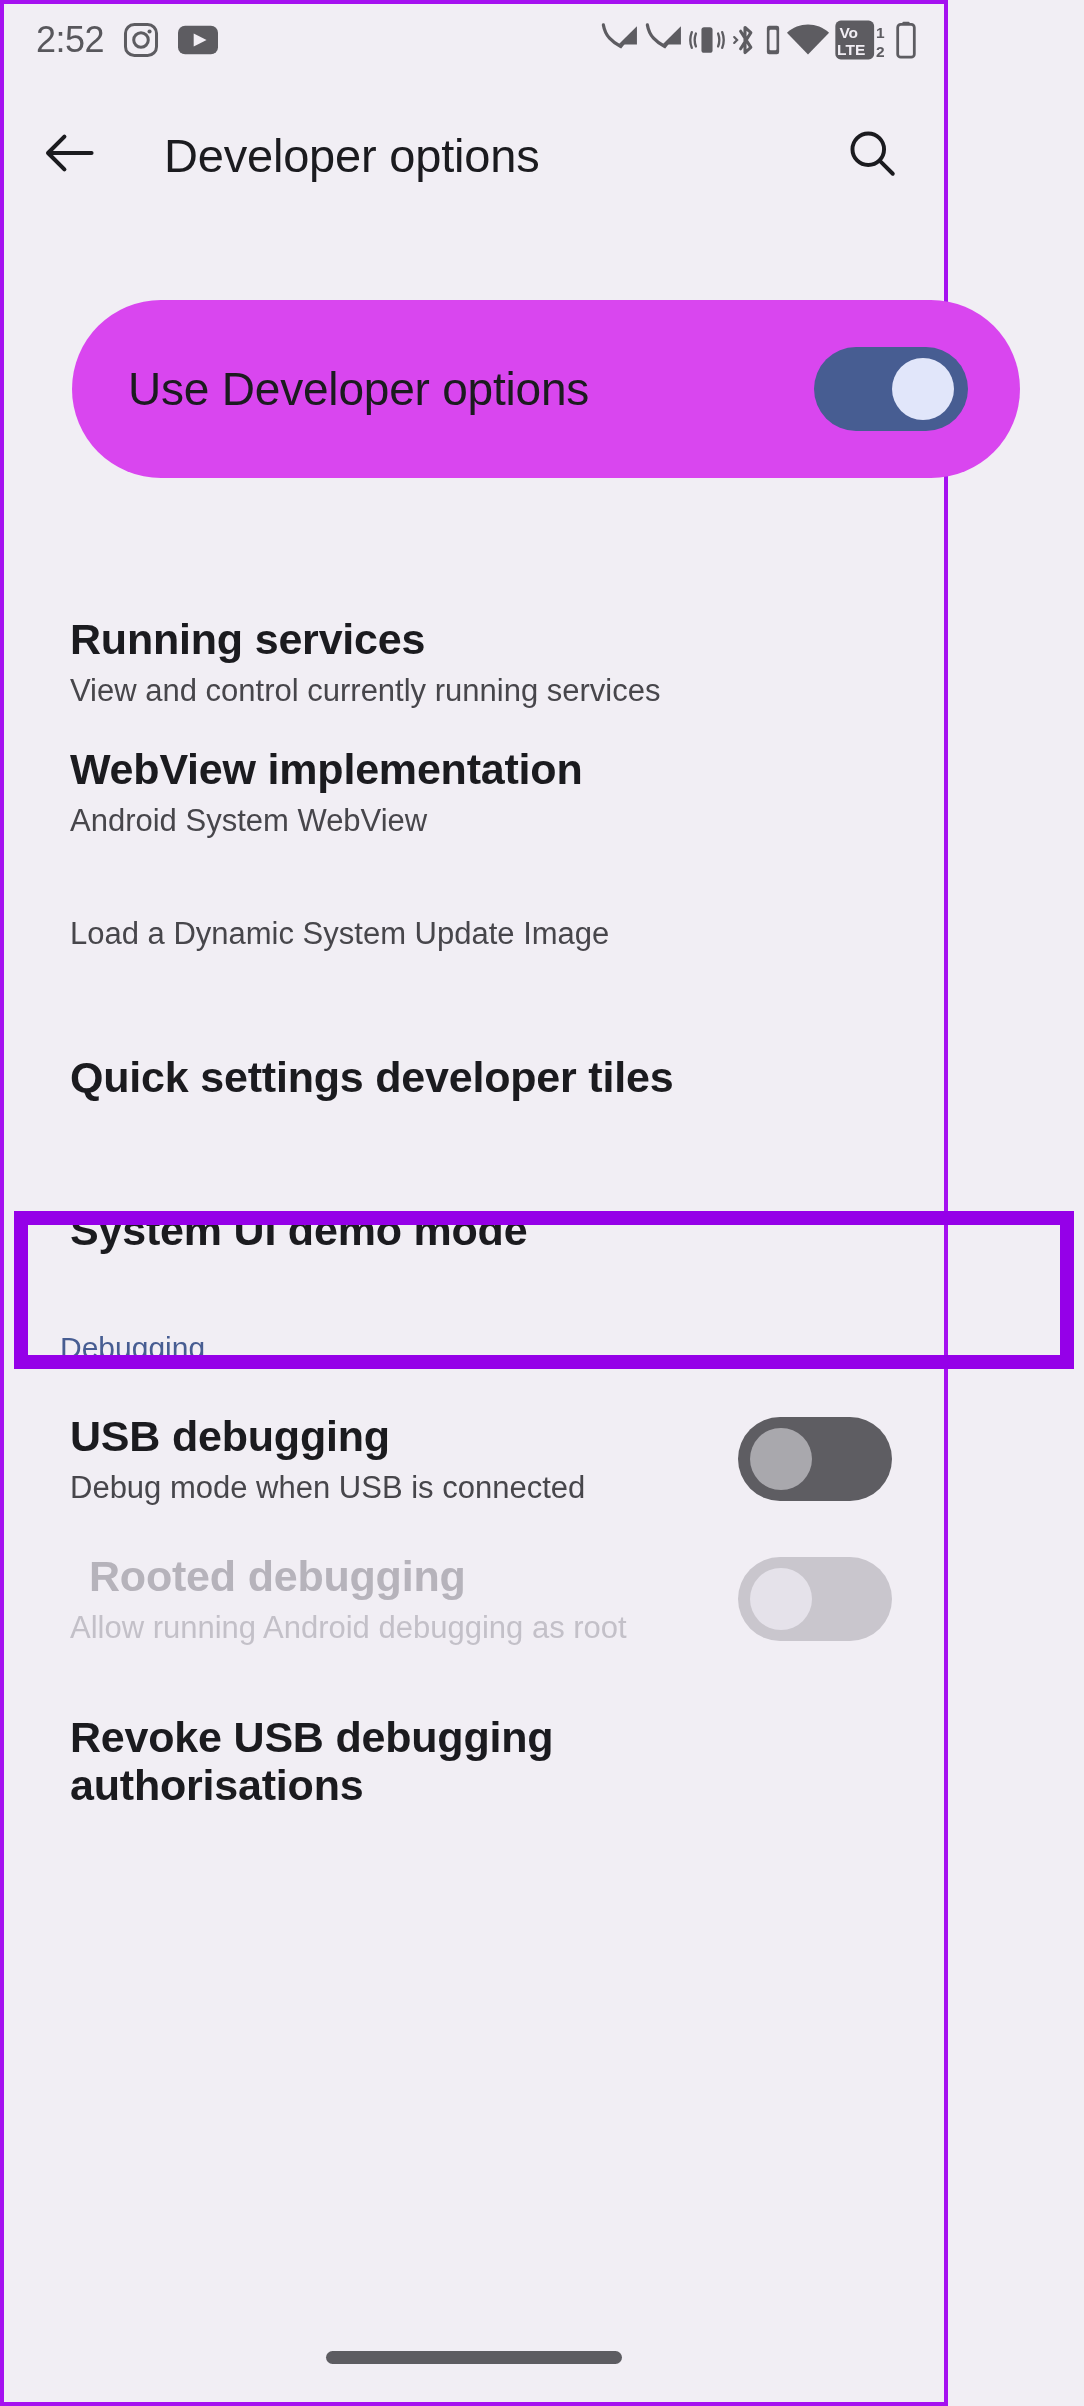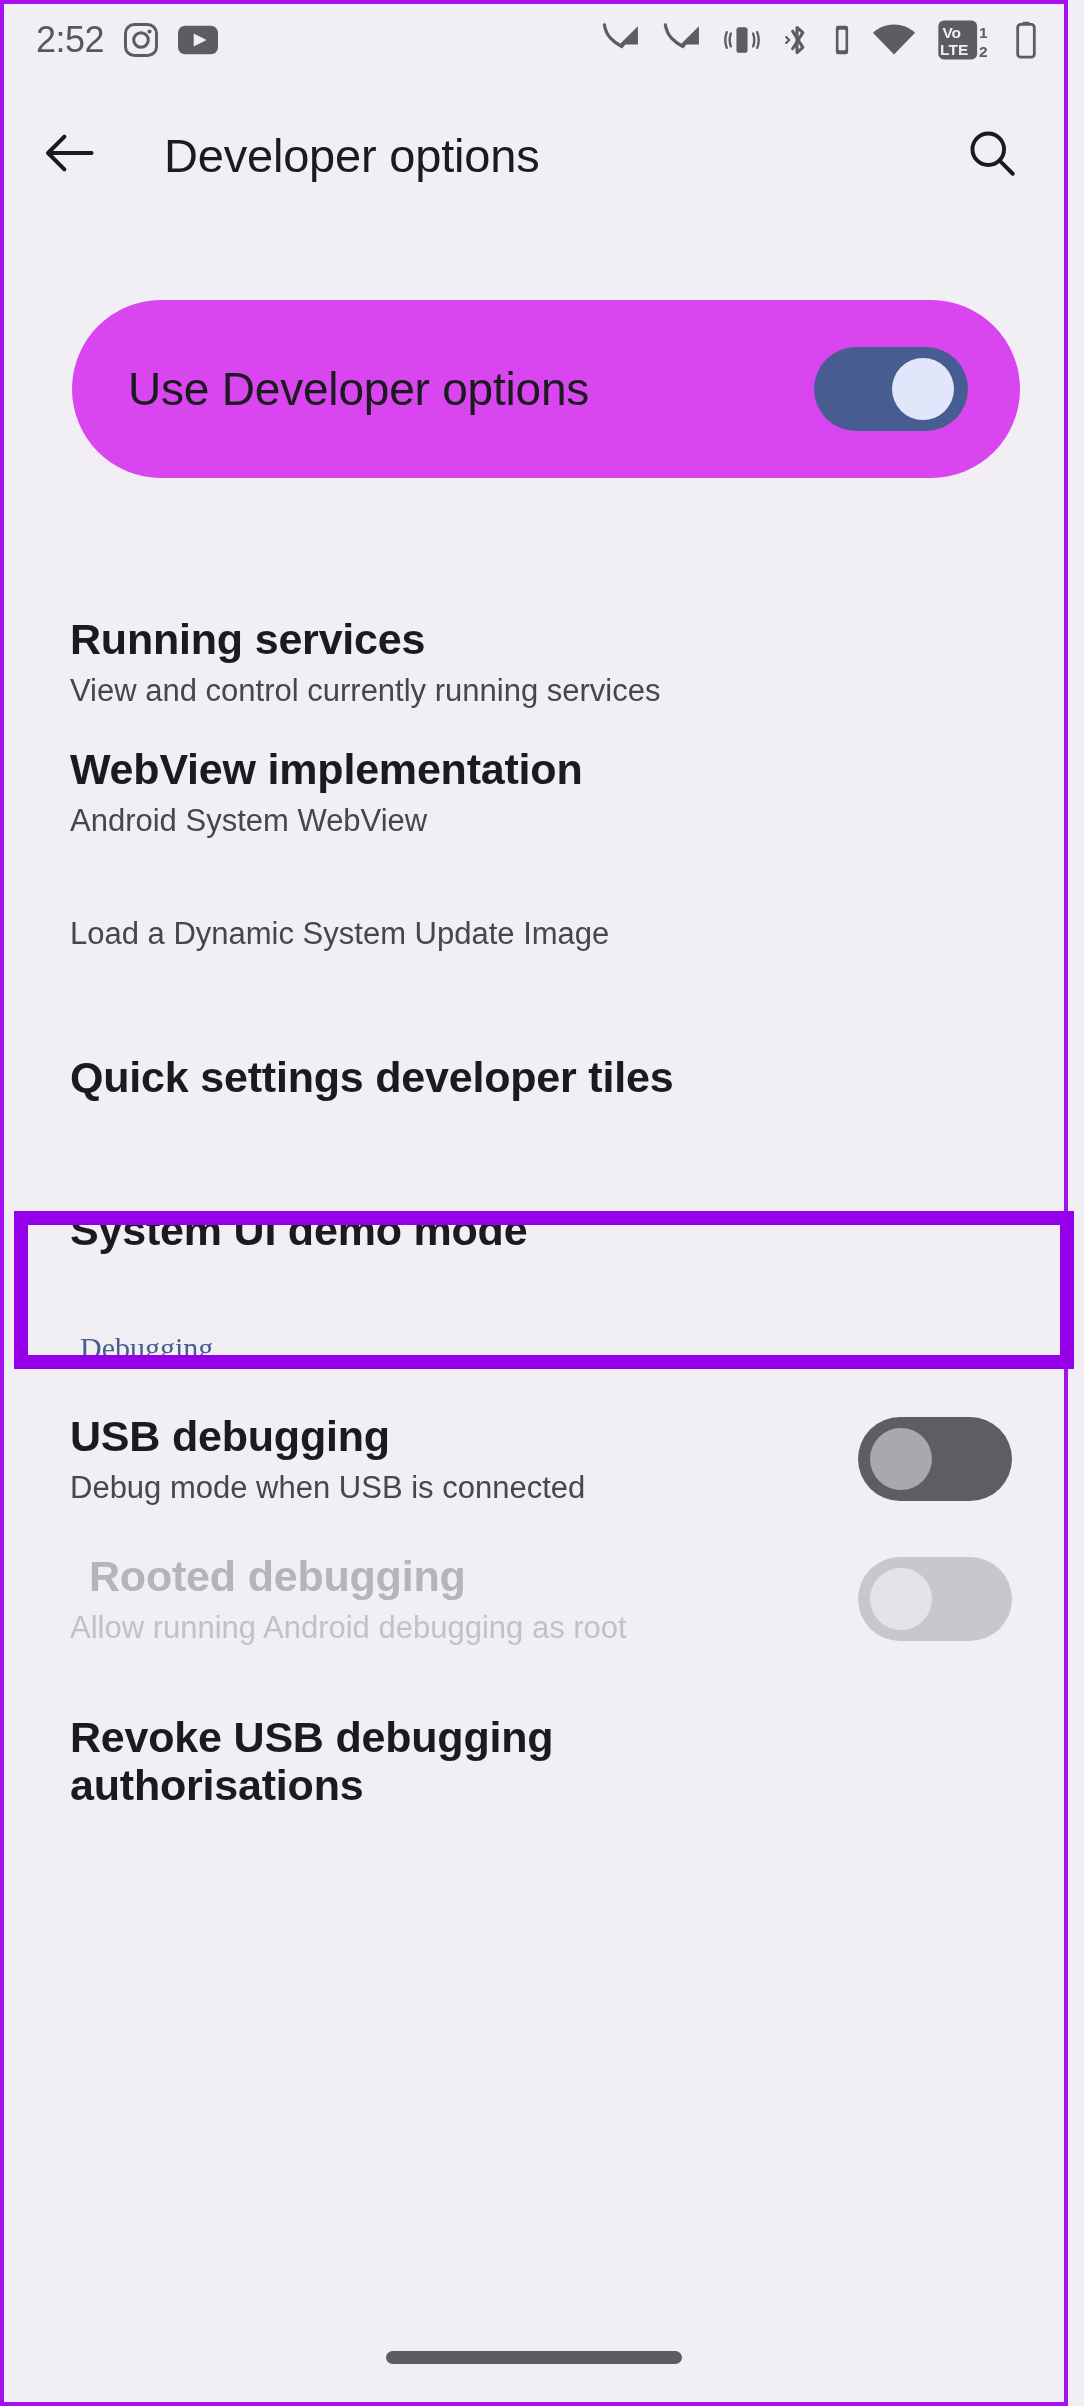--- a/index.html
+++ b/index.html
@@ -4,36 +4,36 @@
 <style>
   * { margin:0; padding:0; box-sizing:border-box; }
   html, body {
     width:1084px; height:2406px;
     background:#f1eef4;
     font-family:"Liberation Sans", sans-serif;
     overflow:hidden;
   }
   #screen {
     position:relative;
-    width:1068px; height:2406px;
+    width:948px; height:2406px;
     background:#f1eef4;
     border:4px solid #a511f0;
   }
 
   
   .status-bar {
     position:absolute; top:0; left:0; right:0;
     height:72px;
     display:flex; align-items:center;
     padding:0 26px 0 32px;
     color:#5d5c61;
   }
   .status-left { display:flex; align-items:center; gap:18px; }
   .status-clock { font-size:36px; font-weight:500; letter-spacing:-0.5px; color:#58575c; }
-  .status-right { margin-left:auto; display:flex; align-items:center; gap:21px; }
+  .status-right { margin-left:auto; display:flex; align-items:center; gap:4px; }
   .sicon { display:block; fill:#5d5c61; }
   .volte-badge {
     display:flex; align-items:center; gap:3px;
     font-size:0;
   }
 
   
   .app-bar {
     position:absolute; top:96px; left:0; right:0;
     height:110px;
@@ -96,22 +96,22 @@
     line-height:1.12; letter-spacing:-0.2px;
   }
   .row-sub {
     font-size:31px; color:#47464b; font-weight:400;
     margin-top:10px; line-height:1.15;
   }
   .row.dim .row-title { color:#b6b3bb;margin-left:19px; }
   .row.dim .row-sub { color:#c3c0c8; }
 
   .section-header {
-    padding:0 76px;
-    font-size:30px; color:#475d92; font-weight:500;font-family:Liberation Serif, serif;
+    padding:0 56px;
+    font-size:30px; color:#475d92; font-weight:500;
   }
 
   
   .highlight-box {
     position:absolute;
     left:10px; top:1207px;
     width:1060px; height:158px;
     border:14px solid #9500e8;
     background:transparent;
     pointer-events:none;

